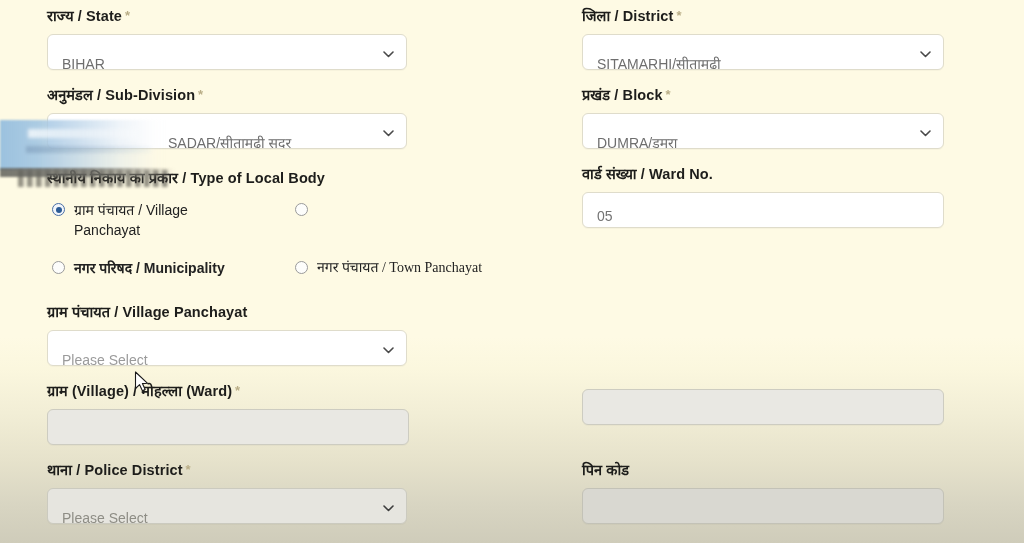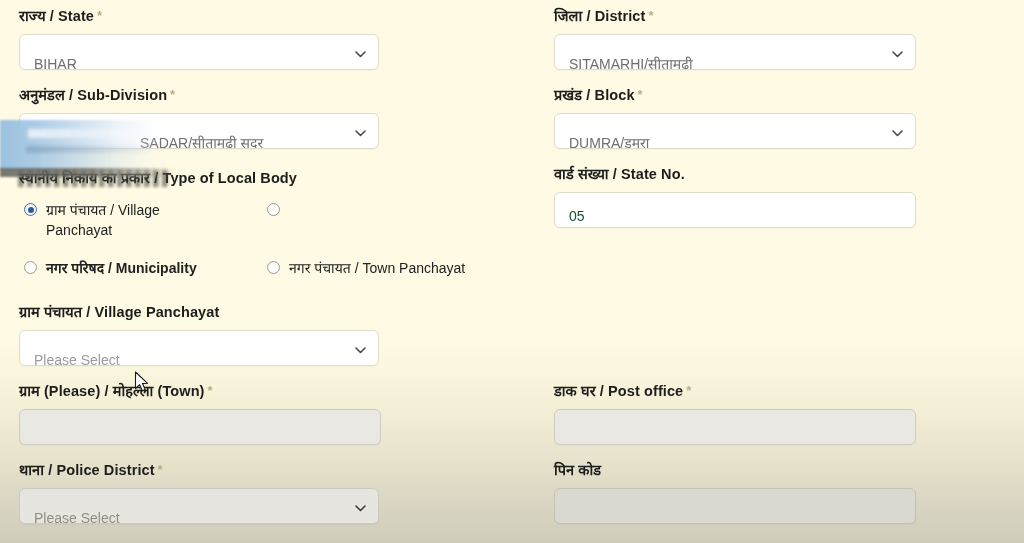--- a/index.html
+++ b/index.html
@@ -22,20 +22,21 @@
         #fbf7de 68%,
         #f2eed6 76%,
         #e6e2cb 85%,
         #d8d5c2 93%,
         #cfccba 100%);
   }
 
   .form-grid {
     position:absolute; inset:0;
     padding:6px 0 0 0;
+    margin-left:28px;
   }
 
   .col-left  { position:absolute; left:19px;  width:360px; }
   .col-right { position:absolute; left:554px; width:362px; }
 
   .lbl {
     font-size:14.5px;
     font-weight:bold;
     color:#1d1d1b;
     line-height:20px;
@@ -247,39 +248,39 @@
           <span class="radio-dot"></span>
         </label>
 
         <label class="radio-item" style="left:5px;  top:58px; width:240px;font-weight:bold;">
           <span class="radio-dot"></span>
           <span class="radio-lbl">नगर परिषद / Municipality</span>
         </label>
 
         <label class="radio-item" style="left:248px; top:58px; width:245px;">
           <span class="radio-dot"></span>
-          <span class="radio-lbl" style="max-width:230px;">नगर पंचायत / Town Panchayat</span>
+          <span class="radio-lbl" style="max-width:230px;font-family:Liberation Serif, serif;">नगर पंचायत / Town Panchayat</span>
         </label>
       </div>
     </div>
 
     <div class="col-left" style="top:302px;">
       <div class="lbl"><span>ग्राम पंचायत / Village Panchayat</span></div>
       <div class="ctl-wrap">
         <div class="sel" style="color:#9b9b9b;">Please Select</div>
         <span class="chev">
             <svg width="11" height="11" viewBox="0 0 11 11">
               <path d="M1 3 L5.5 7.5 L10 3" stroke="#4a4a4a" stroke-width="1.6" fill="none" stroke-linecap="round" stroke-linejoin="round"></path>
             </svg>
           </span>
       </div>
     </div>
 
     <div class="col-left" style="top:381px; width:362px;">
-      <div class="lbl"><span>ग्राम (Please) / मोहल्ला (Town)</span><span class="req">*</span></div>
+      <div class="lbl"><span>ग्राम (Village) / मोहल्ला (Ward)</span><span class="req">*</span></div>
       <div class="ctl-wrap">
         <input class="txt empty" style="background: rgb(233, 232, 227); border-color: rgb(205, 204, 193);" value="">
       </div>
     </div>
 
     <div class="col-left" style="top:460px;">
       <div class="lbl"><span>थाना / Police District</span><span class="req">*</span></div>
       <div class="ctl-wrap">
         <div class="sel" style="color:#8e8d85;background:#e6e5df;border-color:#cbcabf;">Please Select</div>
         <span class="chev">
@@ -308,28 +309,27 @@
         <div class="sel">SITAMARHI/सीतामढ़ी</div>
         <span class="chev">
             <svg width="11" height="11" viewBox="0 0 11 11">
               <path d="M1 3 L5.5 7.5 L10 3" stroke="#4a4a4a" stroke-width="1.6" fill="none" stroke-linecap="round" stroke-linejoin="round"></path>
             </svg>
           </span>
       </div>
     </div>
 
     <div class="col-right" style="top:164px; width:362px;">
-      <div class="lbl"><span>वार्ड संख्या / State No.</span></div>
-      <div class="ctl-wrap">
-        <input class="txt" style="color: #14532d;" value="05">
+      <div class="lbl"><span>वार्ड संख्या / Ward No.</span></div>
+      <div class="ctl-wrap">
+        <input class="txt" style="color: #737373;" value="05">
       </div>
     </div>
 
     <div class="col-right" style="top:381px; width:362px;">
-      <div class="lbl"><span>डाक घर / Post office</span><span class="req">*</span></div>
       <div class="ctl-wrap">
         <input class="txt empty" style="background: rgb(233, 232, 227); border-color: rgb(205, 204, 193);" value="">
       </div>
     </div>
 
     <div class="col-right" style="top:460px; width:362px;">
       <div class="lbl"><span>पिन कोड</span></div>
       <div class="ctl-wrap">
         <input class="txt empty" style="background: rgb(217, 216, 209); border-color: rgb(195, 194, 183);" value="">
       </div>

